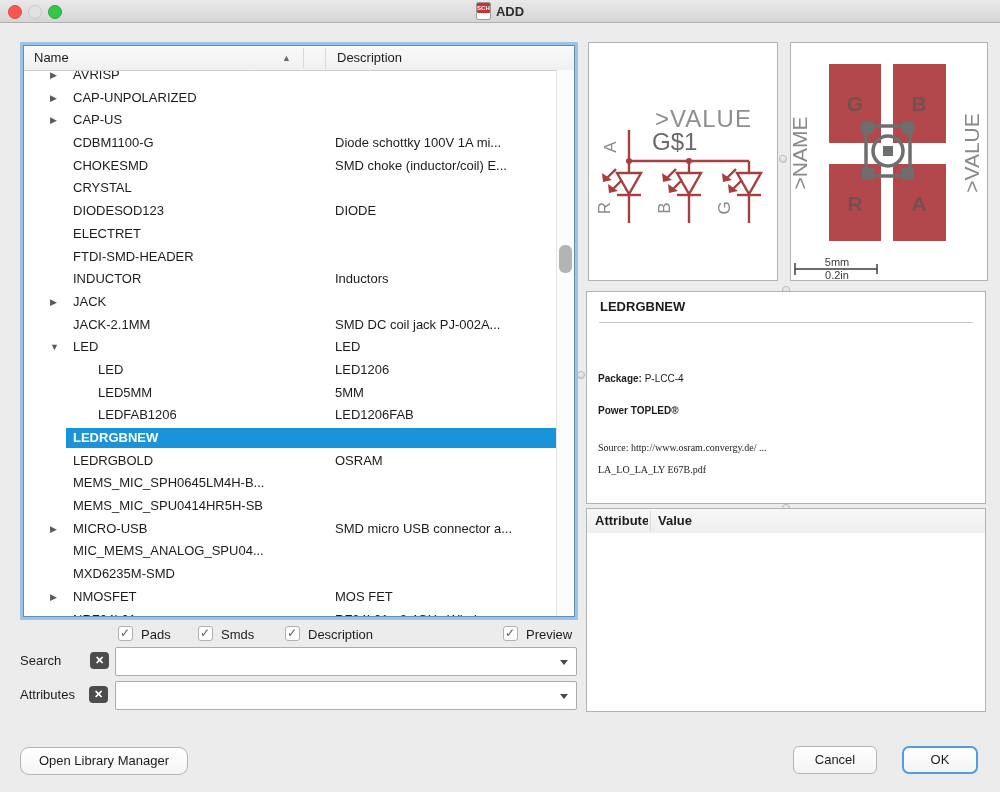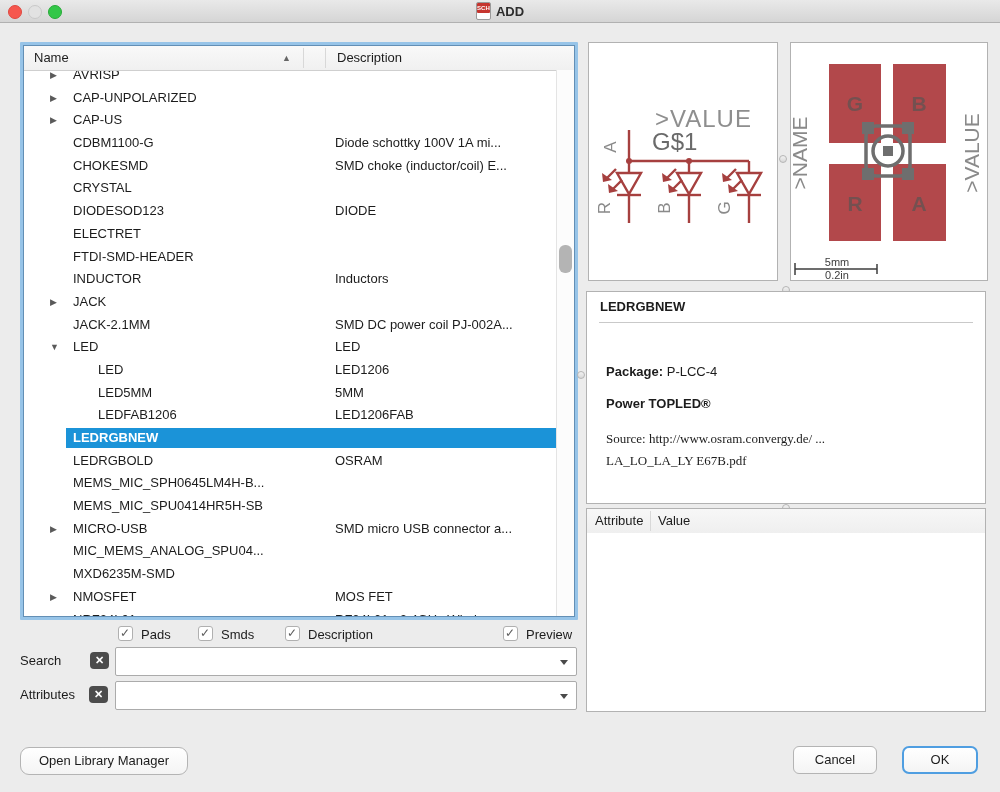--- a/index.html
+++ b/index.html
@@ -65,29 +65,29 @@
   .pane-footprint{left:790px;top:42px;width:198px;height:239px;}
   .pane-info{left:586px;top:291px;width:400px;height:213px;}
   .pane-attrs{left:586px;top:508px;width:400px;height:204px;}
 
   .knob{position:absolute;width:8px;height:8px;border-radius:50%;
     background:linear-gradient(#f2f2f2,#d8d8d8);border:1px solid #b5b5b5;box-sizing:border-box;}
 
   
   .info-title{position:absolute;left:13px;top:7px;font-size:13px;font-weight:bold;}
   .info-rule{position:absolute;left:12px;right:12px;top:30px;height:1px;background:#c9c9c9;}
-  .info-line{position:absolute;left:19px;font-size:13px;}
+  .info-line{position:absolute;left:11px;font-size:10px;margin-top:9px;}
   .info-pkg{top:72px;}
   .info-pwr{top:104px;font-weight:bold;}
   .info-src{top:136px;line-height:22px;font-family:Liberation Serif, serif;}
 
   
   .attr-header{position:absolute;left:0;top:0;right:0;height:24px;
     background:linear-gradient(#f7f7f7,#efefef);border-bottom:1px solid #cfcfcf;
-    font-size:13px;line-height:24px;}
+    font-size:13px;line-height:24px;font-weight:bold;}
   .ah-attr{position:absolute;left:8px;width:53px;overflow:hidden;}
   .ah-div{position:absolute;left:63px;top:2px;bottom:2px;width:1px;background:#d8d8d8;}
   .ah-val{position:absolute;left:71px;}
   .attr-body{position:absolute;left:0;right:0;top:24px;bottom:0;background:#fff;}
 
   
   .cb{position:absolute;top:626px;width:15px;height:15px;background:#fff;border:1px solid #b0b0b0;
     border-radius:3px;box-sizing:border-box;}
   .cb .tick{position:absolute;left:1px;top:-1px;font-size:12px;color:#5f5f5f;line-height:15px;}
   .cb-label{position:absolute;top:627px;font-size:13px;color:#1c1c1c;}
@@ -196,21 +196,21 @@
     <span class="c-desc">Inductors</span>
   </div>
         <div class="row">
     <span class="arrow">▶</span>
     <span class="c-name">JACK</span>
     <span class="c-desc"></span>
   </div>
         <div class="row">
     <span class="arrow"></span>
     <span class="c-name">JACK-2.1MM</span>
-    <span class="c-desc">SMD DC power coil PJ-002A...</span>
+    <span class="c-desc">SMD DC coil jack PJ-002A...</span>
   </div>
         <div class="row">
     <span class="arrow">▼</span>
     <span class="c-name">LED</span>
     <span class="c-desc">LED</span>
   </div>
         <div class="row ind1">
     <span class="arrow"></span>
     <span class="c-name">LED</span>
     <span class="c-desc">LED1206</span>

